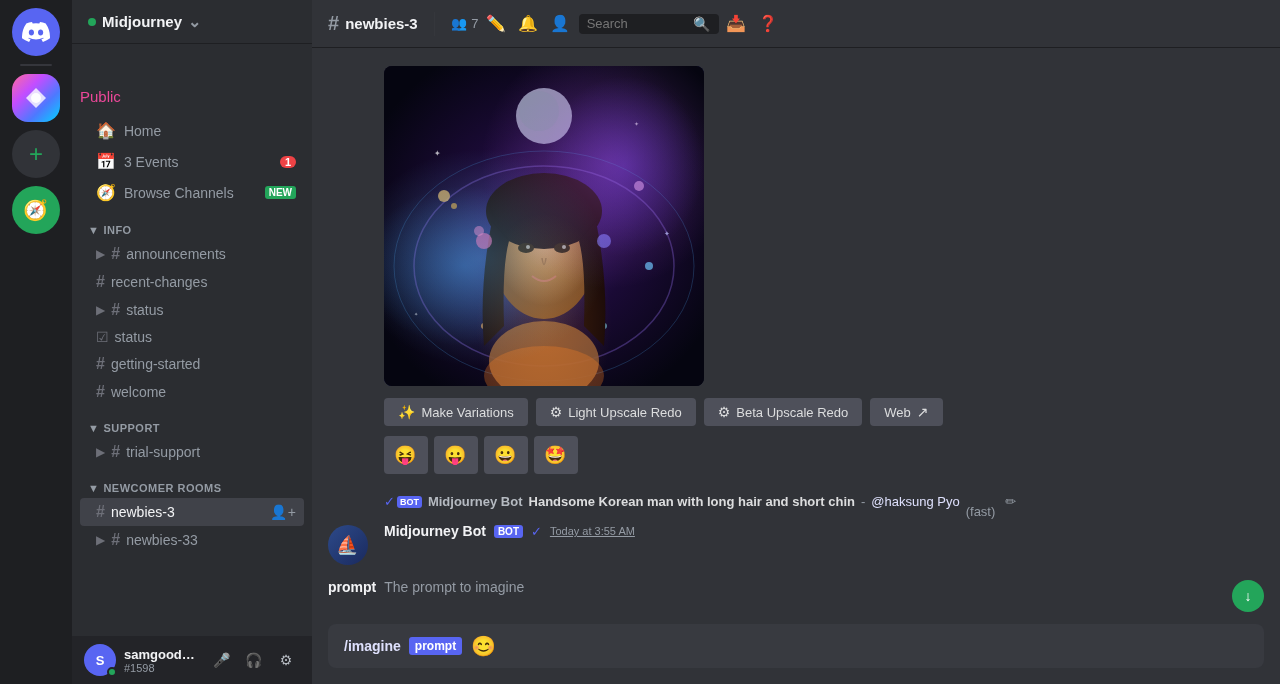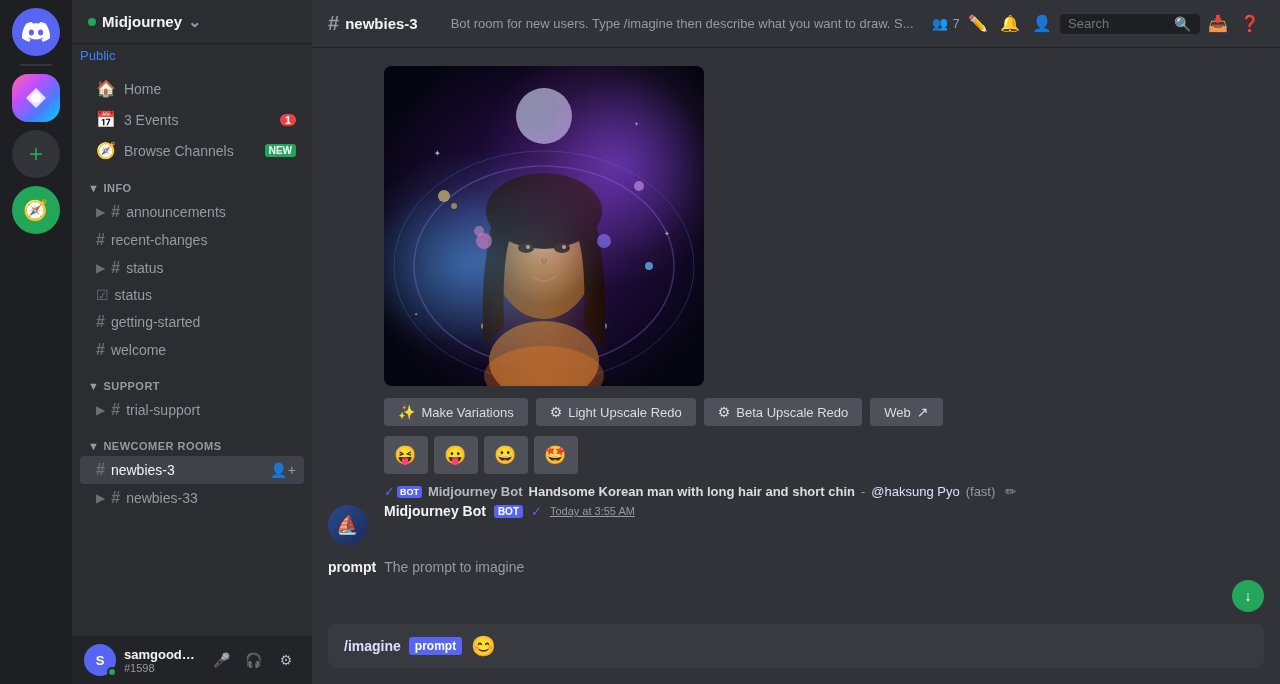--- a/index.html
+++ b/index.html
@@ -515,21 +515,21 @@
 </div>
 
 <div class="sidebar">
   <div class="sidebar-header">
     <div class="sidebar-header-title">
       <span class="online-dot"></span>
       <span>Midjourney</span>
       <span style="margin-left:auto; color:#949ba4; font-size:16px;">⌄</span>
     </div>
   </div>
-  <div style="padding: 4px 8px 2px 8px; font-size:13px; color:#3b82f6; display:flex; align-items:center; gap:4px;">
+  <div style="padding: 4px 8px 2px 8px; font-size:15px; color:#ec4899; display:flex; align-items:center; gap:4px;margin-top:40px;">
     <span>Public</span>
   </div>
 
   <div class="sidebar-content">
 
     <div class="sidebar-item">
       <span class="icon">🏠</span>
       <span>Home</span>
     </div>
     <div class="sidebar-item">
@@ -619,21 +619,20 @@
 
 <div class="content-wrapper">
   <div class="main-content">
 
     <div class="topbar">
       <div class="topbar-channel">
         <span class="topbar-hash">#</span>
         <span>newbies-3</span>
       </div>
       <div class="topbar-divider"></div>
-      <span class="topbar-desc">Bot room for new users. Type /imagine then describe what you want to draw. S...</span>
       <div class="topbar-icons">
         <div class="topbar-icon member-count">
           <span>👥</span>
           <span>7</span>
         </div>
         <div class="topbar-icon">✏️</div>
         <div class="topbar-icon">🔔</div>
         <div class="topbar-icon">👤</div>
         <div class="search-box">
           <input class="search-input" type="text" placeholder="Search" style="">
@@ -761,21 +760,21 @@
 
       <div class="inline-msg">
         <div class="inline-icons">
           <span style="color:#5865f2; font-size:13px;">✓</span>
           <span class="bot-mini-badge">BOT</span>
         </div>
         <span style="color:#b5bac1; font-weight:600;">Midjourney Bot</span>
         <span style="font-weight:700; color:#dcddde;">Handsome Korean man with long hair and short chin</span>
         <span style="color:#949ba4;">-</span>
         <span style="color:#dee0fc;">@haksung Pyo</span>
-        <span style="color:#949ba4;">(fast)</span>
+        <span style="color:#949ba4;margin-top:20px;">(fast)</span>
         <span style="color:#949ba4; margin-left:4px; cursor:pointer;">✏</span>
       </div>
 
       <div class="message-group">
         <div class="message-avatar" style="background: linear-gradient(135deg, #2d4a8a, #1a2a5e); font-size:18px;">
           ⛵
         </div>
         <div class="message-content">
           <div class="message-header">
             <span class="message-author">Midjourney Bot</span>

